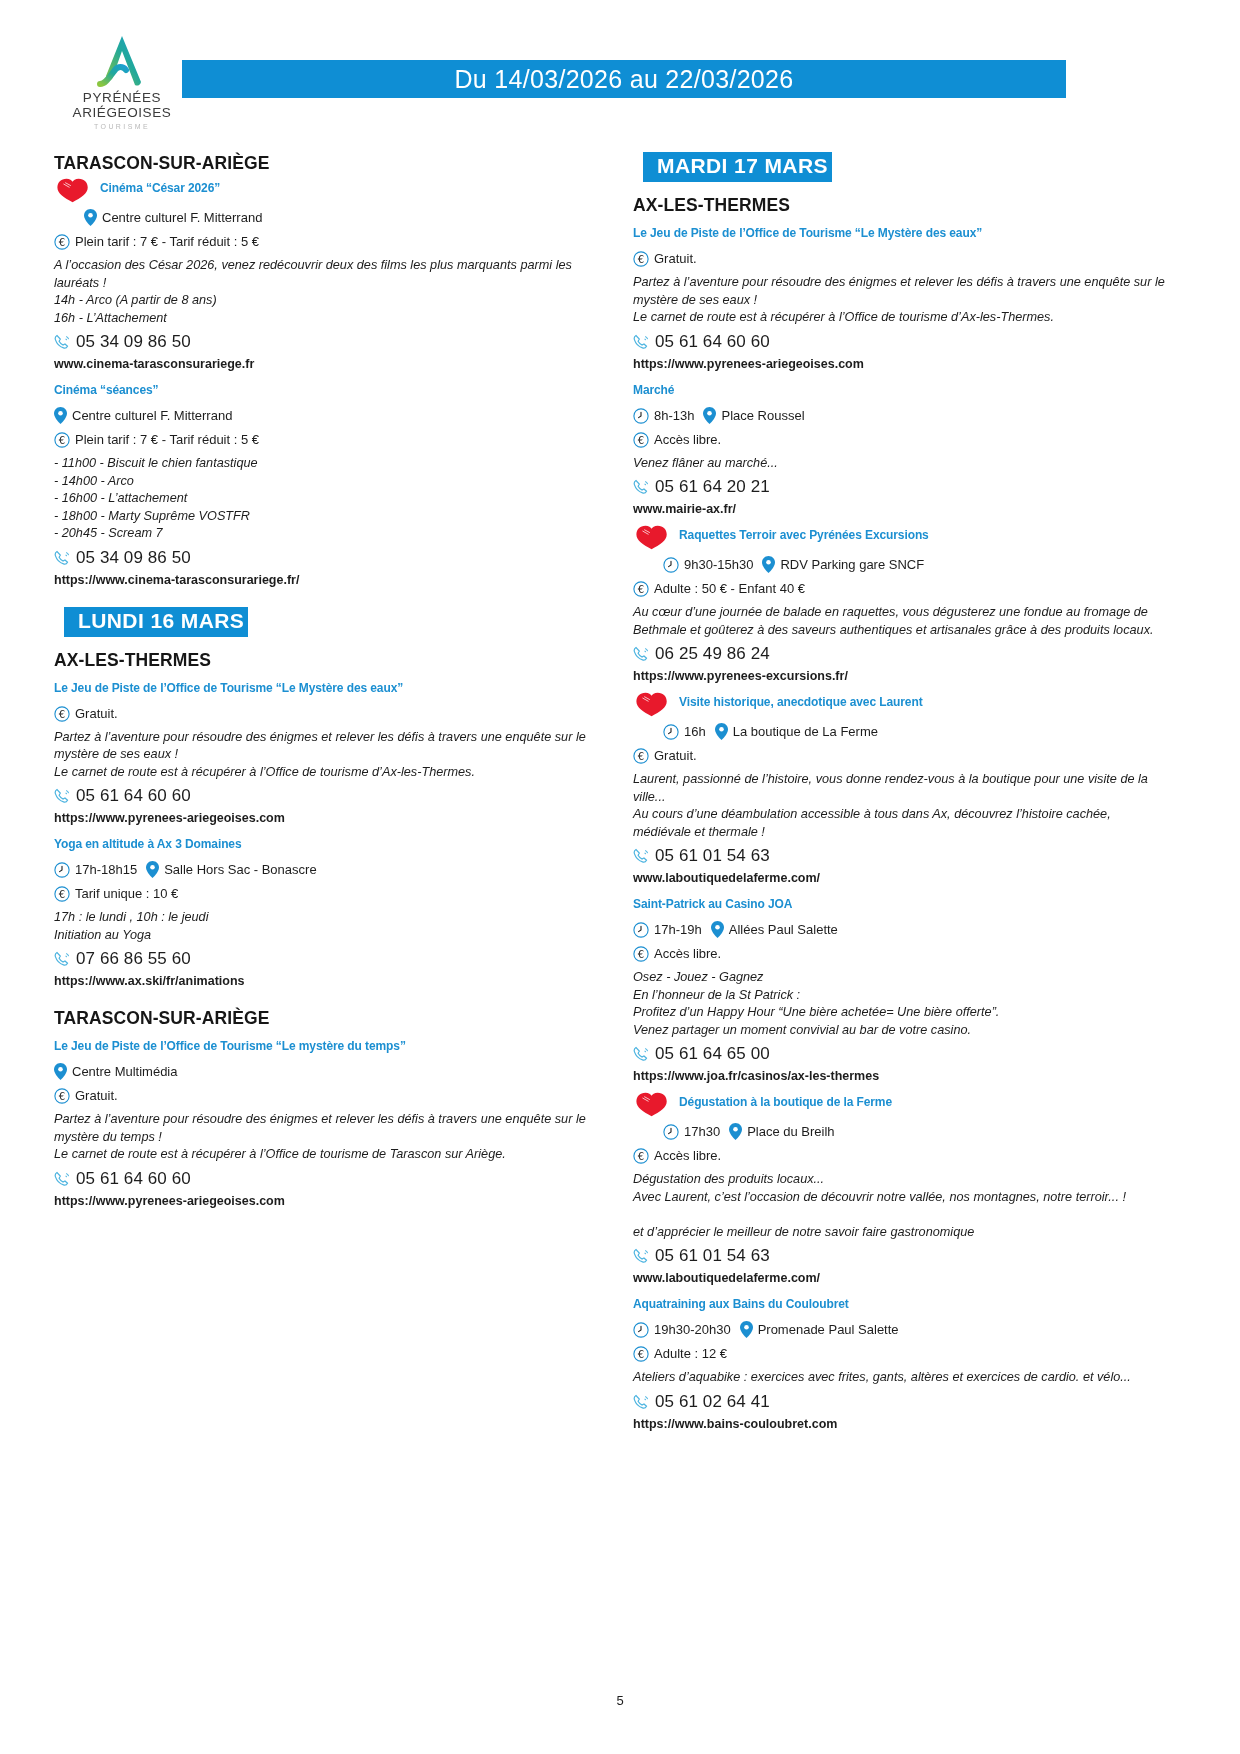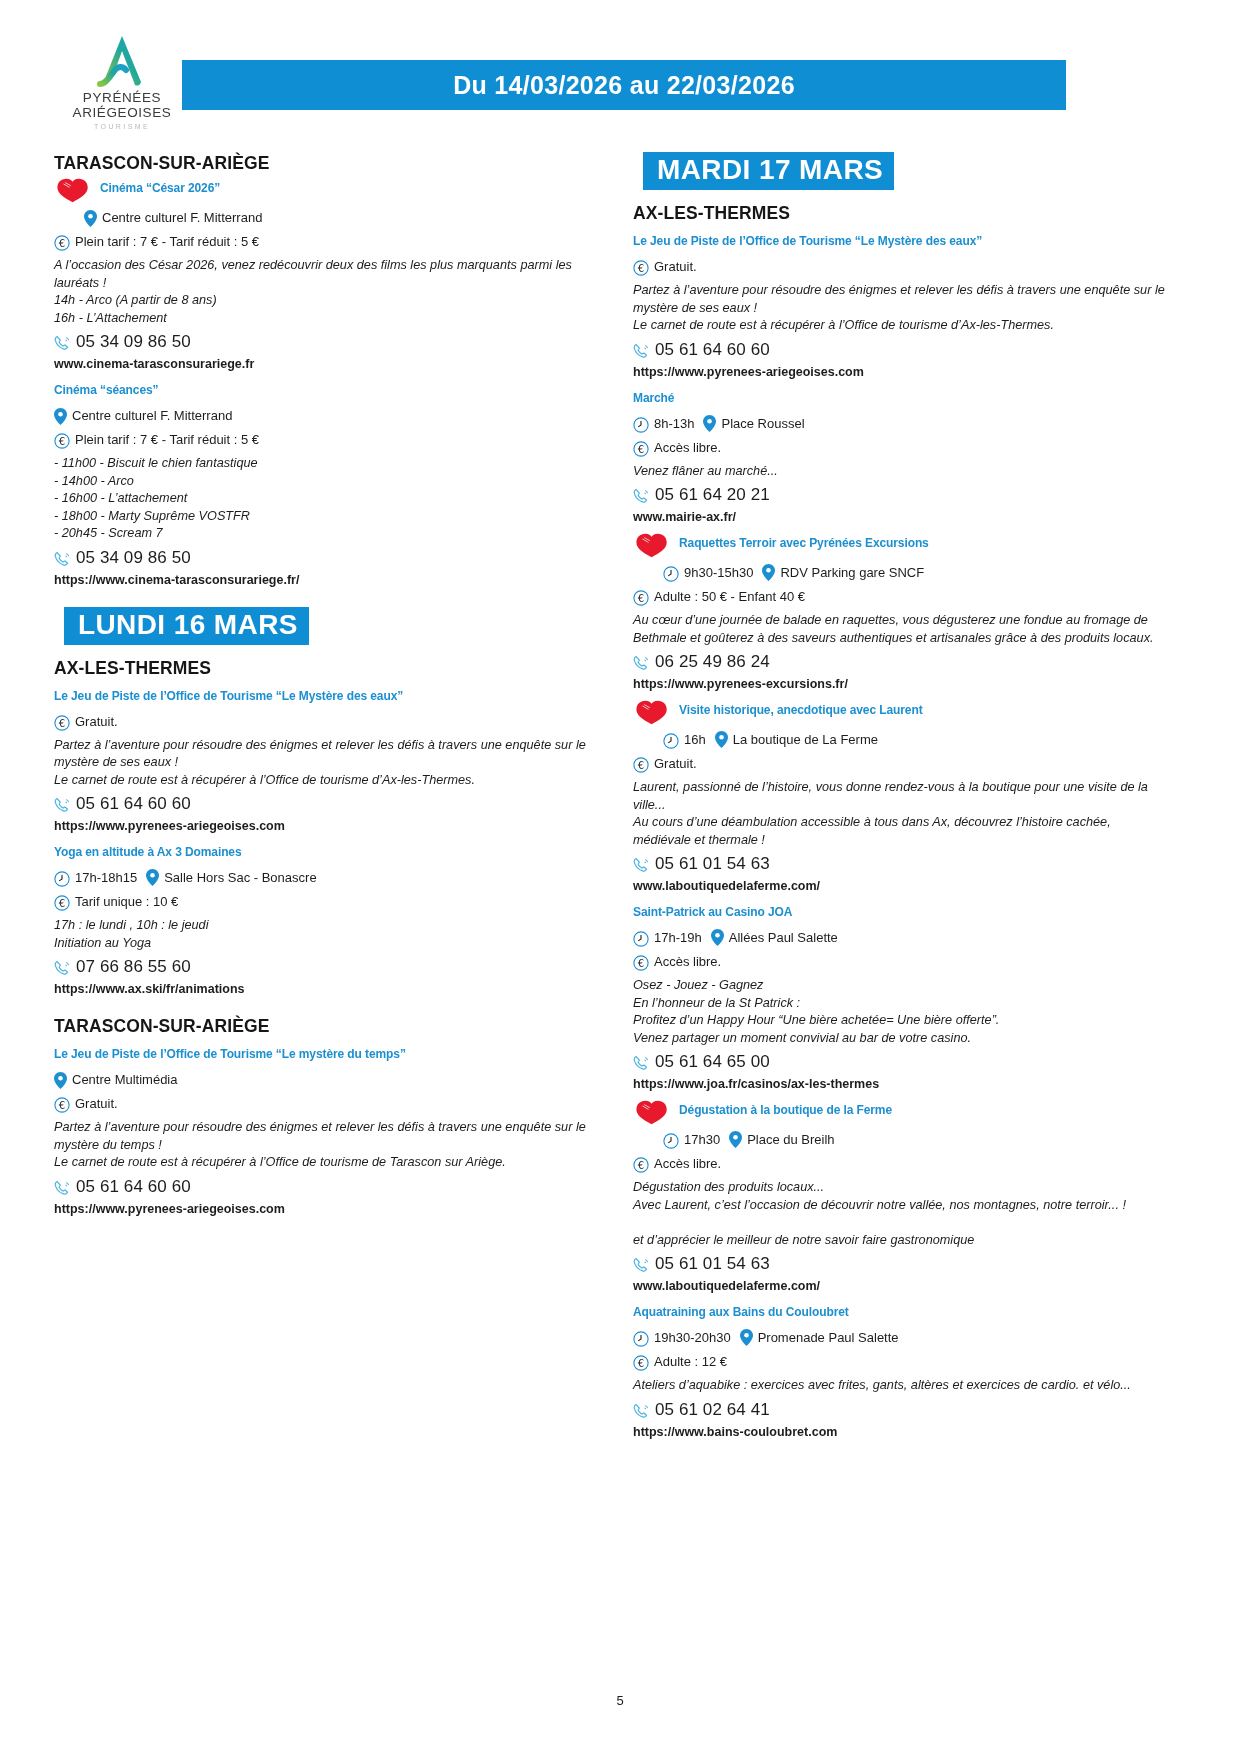--- a/index.html
+++ b/index.html
@@ -34,25 +34,25 @@
   }
   .logo-sub {
     font-size: 7px;
     letter-spacing: 2.4px;
     color: #b9b9b9;
     margin-top: 3px;
   }
   .date-banner {
     position: absolute;
     left: 182px; top: 60px;
-    width: 884px; height: 50px;
+    width: 884px; height: 38px;
     background: #0f8ed4;
     color: #ffffff;
     font-size: 25px;
-    font-weight: bold;
+    font-weight: normal;
     letter-spacing: 0.3px;
     display: flex;
     align-items: center;
     justify-content: center;
   }
 
   
   .columns {
     position: absolute;
     top: 152px; left: 0;
@@ -70,24 +70,24 @@
     letter-spacing: 0.1px;
     color: #161616;
     margin: 1px 0 1px 0;
   }
   .town.spaced { margin-top: 18px; }
 
   .day-chip {
     display: inline-block;
     background: #0f8ed4;
     color: #fff;
-    font-size: 28px;
+    font-size: 21px;
     font-weight: bold;
     letter-spacing: 0.4px;
-    padding: 2px 11px 4px 14px;
+    padding: 2px 4px 4px 14px;
     margin: 14px 0 12px 10px;
   }
   .day-chip.first { margin-top: 0; }
 
   .event { margin-bottom: 2px; }
 
   .ev-title-row {
     display: flex;
     align-items: flex-start;
     gap: 8px;
@@ -102,21 +102,21 @@
     font-weight: bold;
     color: #1c8fd1;
     line-height: 22px;
     letter-spacing: -0.1px;
     margin: 6px 0 2px 0;
   }
   .ev-title.with-heart { margin-top: 2px; }
 
   .line {
     display: flex;
-    align-items: flex-end;
+    align-items: center;
     gap: 5px;
     font-size: 13px;
     line-height: 19px;
     color: #1d1d1d;
     margin: 5px 0 5px 0;
   }
   .line.indent { padding-left: 30px; }
   .ic { flex: 0 0 auto; width: 16px; height: 16px; margin-top: 1px; }
   .ic.pin { width: 13px; height: 17px; margin-top: 0px; }
   .ic.phone { width: 17px; height: 16px; }

